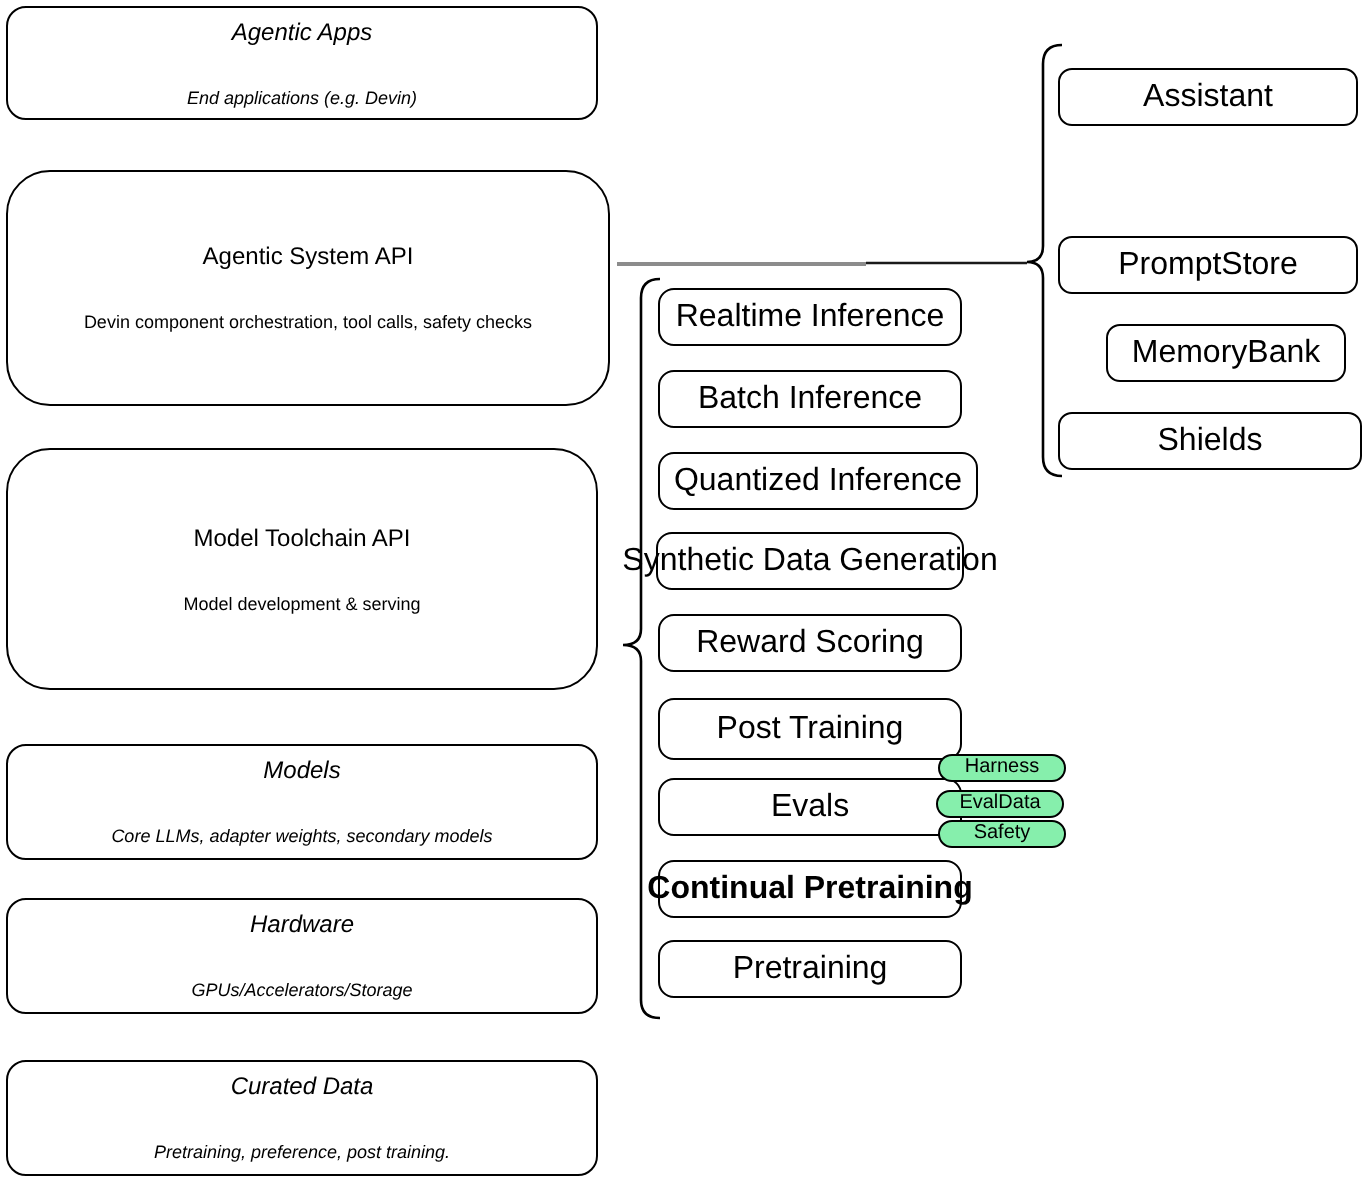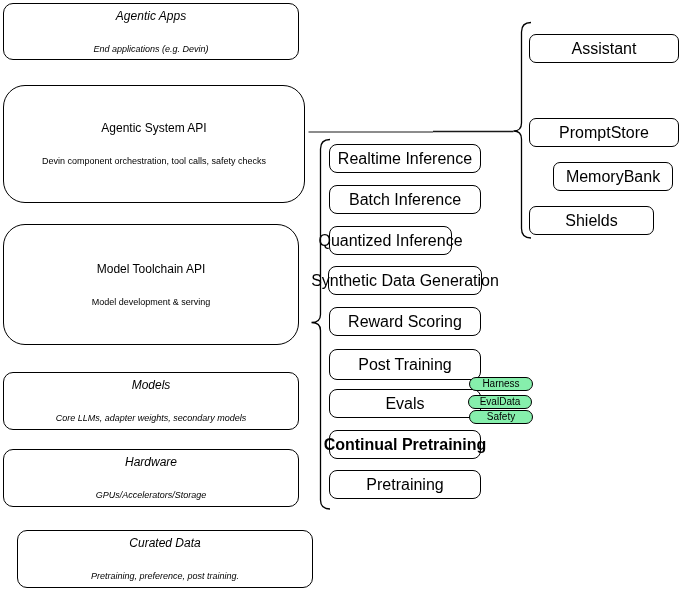--- a/index.html
+++ b/index.html
@@ -87,32 +87,32 @@
   <div class="node lbox r10" style="left:3px; top:372px; width:296px; height:58px;">
     <span class="title">Models</span>
     <span class="subtitle">Core LLMs, adapter weights, secondary models</span>
   </div>
 
   <div class="node lbox r10" style="left:3px; top:449px; width:296px; height:58px;">
     <span class="title">Hardware</span>
     <span class="subtitle">GPUs/Accelerators/Storage</span>
   </div>
 
-  <div class="node lbox r10" style="left:17px; top:530px; width:296px; height:58px;">
+  <div class="node lbox r10" style="left:3px; top:530px; width:296px; height:58px;">
     <span class="title">Curated Data</span>
     <span class="subtitle">Pretraining, preference, post training.</span>
   </div>
 
   <div class="node mbox" style="left:329px; top:144px; width:152px; height:29px;">
     <span>Realtime Inference</span>
   </div>
   <div class="node mbox" style="left:329px; top:185px; width:152px; height:29px;">
     <span>Batch Inference</span>
   </div>
-  <div class="node mbox" style="left:329px; top:226px; width:123px; height:29px;">
+  <div class="node mbox" style="left:329px; top:226px; width:160px; height:29px;">
     <span>Quantized Inference</span>
   </div>
   <div class="node mbox" style="left:328px; top:266px; width:154px; height:29px;">
     <span>Synthetic Data Generation</span>
   </div>
   <div class="node mbox" style="left:329px; top:307px; width:152px; height:29px;">
     <span>Reward Scoring</span>
   </div>
   <div class="node mbox" style="left:329px; top:349px; width:152px; height:31px;">
     <span>Post Training</span>
@@ -139,17 +139,17 @@
 
   <div class="node rbox" style="left:529px; top:34px; width:150px; height:29px;">
     <span>Assistant</span>
   </div>
   <div class="node rbox" style="left:529px; top:118px; width:150px; height:29px;">
     <span>PromptStore</span>
   </div>
   <div class="node rbox" style="left:529px; top:162px; width:120px; height:29px;margin-left:24px;">
     <span>MemoryBank</span>
   </div>
-  <div class="node rbox" style="left:529px; top:206px; width:125px; height:29px;">
+  <div class="node rbox" style="left:529px; top:206px; width:152px; height:29px;">
     <span>Shields</span>
   </div>
 
 </div>
 
 </body></html>

